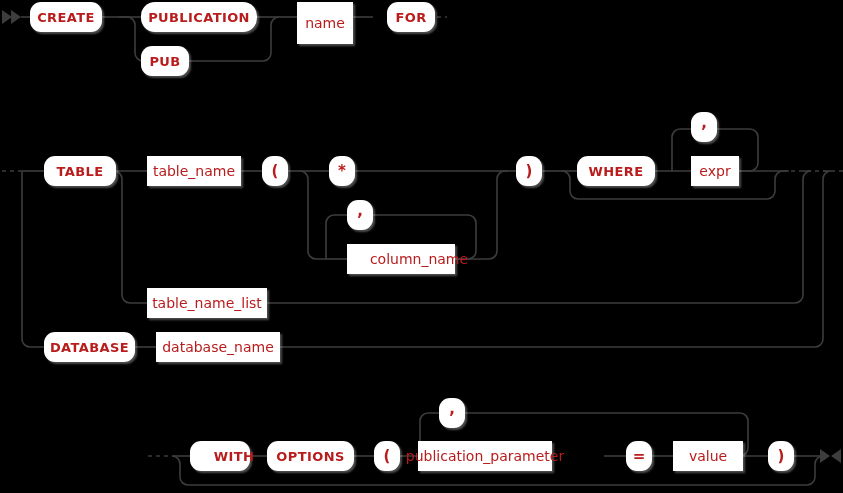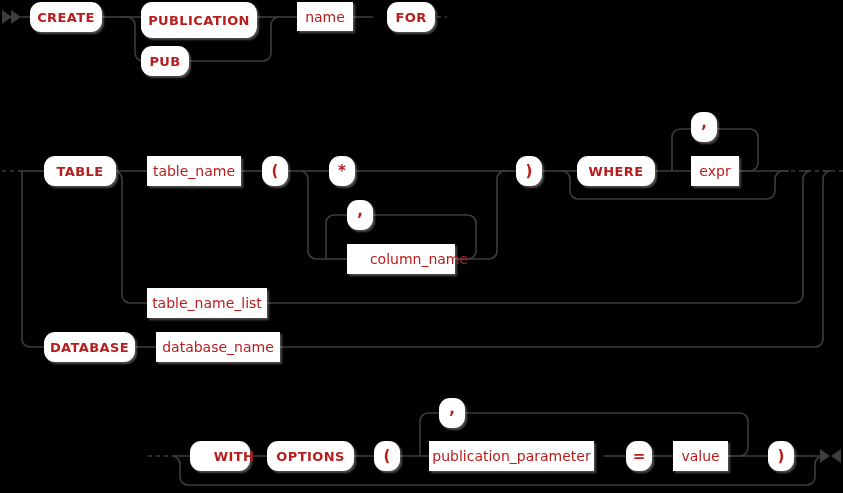--- a/index.html
+++ b/index.html
@@ -162,39 +162,39 @@
     <path d="M794 456 H815"></path>
     <path d="M815 456 H820"></path>
 
     <g fill="#3d3d3d" stroke="none">
       <path d="M820 449 L830 456 L820 463 Z"></path>
       <path d="M841 449 L831 456 L841 463 Z"></path>
     </g>
   </svg>
 
   <div class="node terminal" style="left: 30px; top: 2px; width: 72px; height: 30px;">CREATE</div>
-  <div class="node terminal" style="left: 141px; top: 2px; width: 116px; height: 36px;">PUBLICATION</div>
+  <div class="node terminal" style="left: 141px; top: 2px; width: 116px; height: 30px; border-radius: 14px;">PUBLICATION</div>
   <div class="node terminal" style="left: 141px; top: 46px; width: 48px; height: 30px;">PUB</div>
-  <div class="node nonterminal" style="left: 297px; top: 2px; width: 56px; height: 29px;">name</div>
+  <div class="node nonterminal" style="left: 297px; top: 2px; width: 56px; height: 42px;">name</div>
   <div class="node terminal" style="left: 373px; top: 2px; width: 48px; height: 30px; margin-left: 14px;">FOR</div>
   <div class="node terminal" style="left: 44px; top: 156px; width: 72px; height: 30px;">TABLE</div>
   <div class="node nonterminal" style="left: 147px; top: 156px; width: 94px; height: 30px;">table_name</div>
   <div class="node punct" style="left: 262px; top: 156px; width: 26px; height: 30px;">(</div>
   <div class="node punct" style="left: 329px; top: 156px; width: 26px; height: 30px;">*</div>
   <div class="node comma" style="left: 347px; top: 200px; width: 26px; height: 30px;">,</div>
   <div class="node nonterminal" style="left: 347px; top: 244px; width: 108px; height: 30px; padding-left: 36px;">column_name</div>
   <div class="node punct" style="left: 516px; top: 156px; width: 26px; height: 30px;">)</div>
   <div class="node terminal" style="left: 577px; top: 156px; width: 78px; height: 30px;">WHERE</div>
   <div class="node comma" style="left: 691px; top: 112px; width: 26px; height: 30px;">,</div>
   <div class="node nonterminal" style="left: 691px; top: 156px; width: 48px; height: 30px;">expr</div>
   <div class="node nonterminal" style="left: 147px; top: 288px; width: 120px; height: 30px;">table_name_list</div>
   <div class="node terminal" style="left: 44px; top: 332px; width: 91px; height: 30px;">DATABASE</div>
   <div class="node nonterminal" style="left: 156px; top: 332px; width: 124px; height: 30px;">database_name</div>
   <div class="node terminal" style="left: 190px; top: 441px; width: 60px; height: 30px; padding-left: 28px;">WITH</div>
   <div class="node terminal" style="left: 267px; top: 441px; width: 87px; height: 30px;">OPTIONS</div>
   <div class="node punct" style="left: 374px; top: 441px; width: 26px; height: 30px;">(</div>
   <div class="node comma" style="left: 439px; top: 398px; width: 26px; height: 30px;">,</div>
-  <div class="node nonterminal" style="left: 429px; top: 441px; width: 165px; height: 30px;">publication_parameter</div>
+  <div class="node nonterminal" style="left: 418px; top: 441px; width: 134px; height: 30px;">publication_parameter</div>
   <div class="node punct" style="left: 626px; top: 441px; width: 26px; height: 30px;">=</div>
-  <div class="node nonterminal" style="left: 673px; top: 441px; width: 55px; height: 30px;">value</div>
+  <div class="node nonterminal" style="left: 673px; top: 441px; width: 70px; height: 30px;">value</div>
   <div class="node punct" style="left: 768px; top: 441px; width: 26px; height: 30px;">)</div>
 
 </div>
 
 </body></html>

